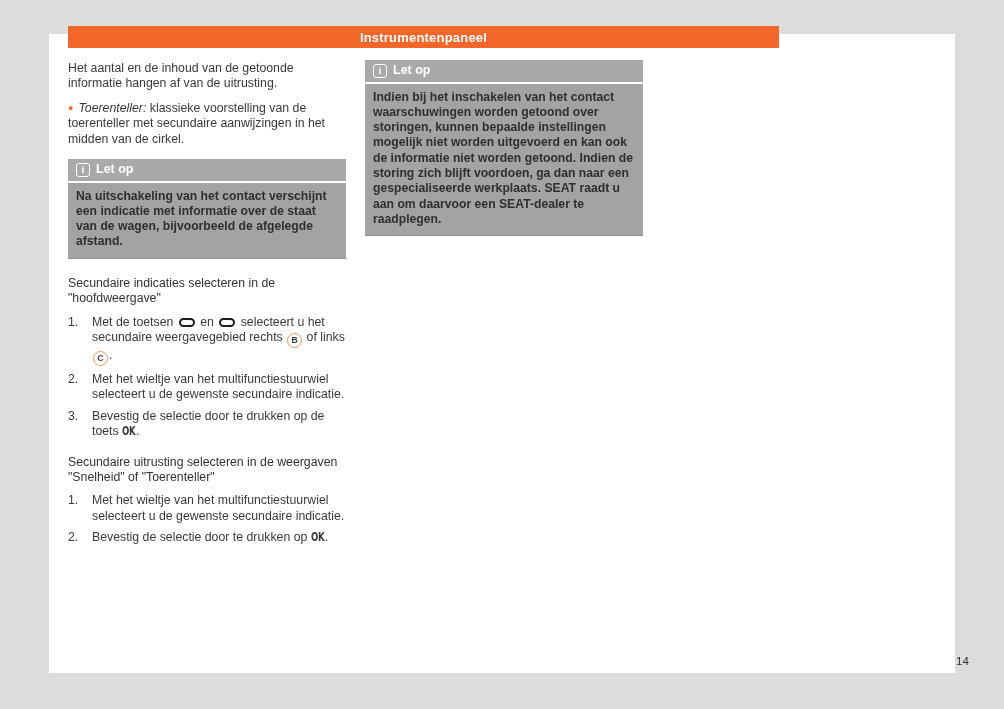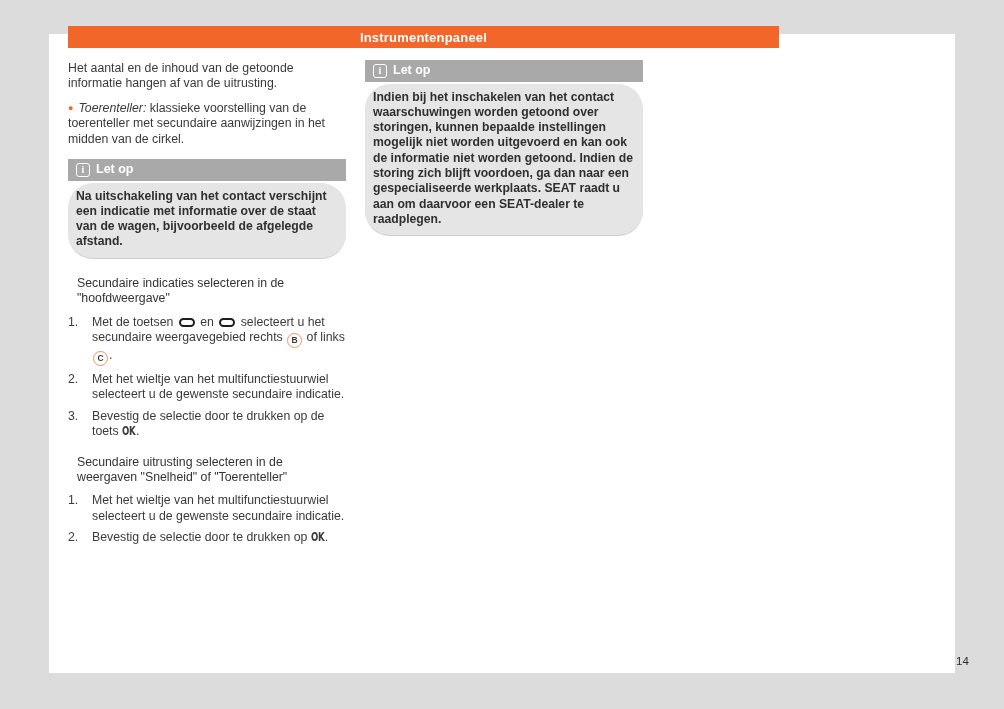--- a/index.html
+++ b/index.html
@@ -39,29 +39,28 @@
     display:flex;align-items:center;gap:6px;padding:0 8px;
   }
   .info-icon{
     flex:none;width:12px;height:12px;
     border:1.5px solid #fff;border-radius:3px;
     color:#fff;font-family:"Liberation Serif",serif;
     font-weight:700;font-size:10px;line-height:12px;text-align:center;
   }
   .note-title{color:#ffffff;font-weight:700;font-size:12.5px;text-align:center;}
   .note-body{
-    background:#e5e5e5;margin-top:1.5px;
+    background:#a3a3a3;margin-top:1.5px;
     padding:6px 8px 8px 8px;
     font-weight:700;font-size:12.2px;line-height:15.3px;color:#2f2f2f;
     border-bottom:1px solid rgba(0,0,0,0.10);
-    border-radius:25px;
   }
   .subhead{
     font-size:12.3px;font-weight:400;color:#333333;
-    margin:17px 0 8px 9px;line-height:15.4px;
+    margin:17px 0 8px 0;line-height:15.4px;
   }
   .subhead2{margin-top:15px;}
   .olist{margin:0;}
   .olist .row{display:flex;margin:0 0 6px 0;}
   .olist .num{flex:none;width:24px;}
   .olist .itxt{flex:1;}
   .ckey{
     display:inline-block;width:13px;height:13px;
     border:1.3px solid #ef9361;border-radius:50%;
     color:#3a3a3a;font-size:8.5px;line-height:13px;font-weight:700;

